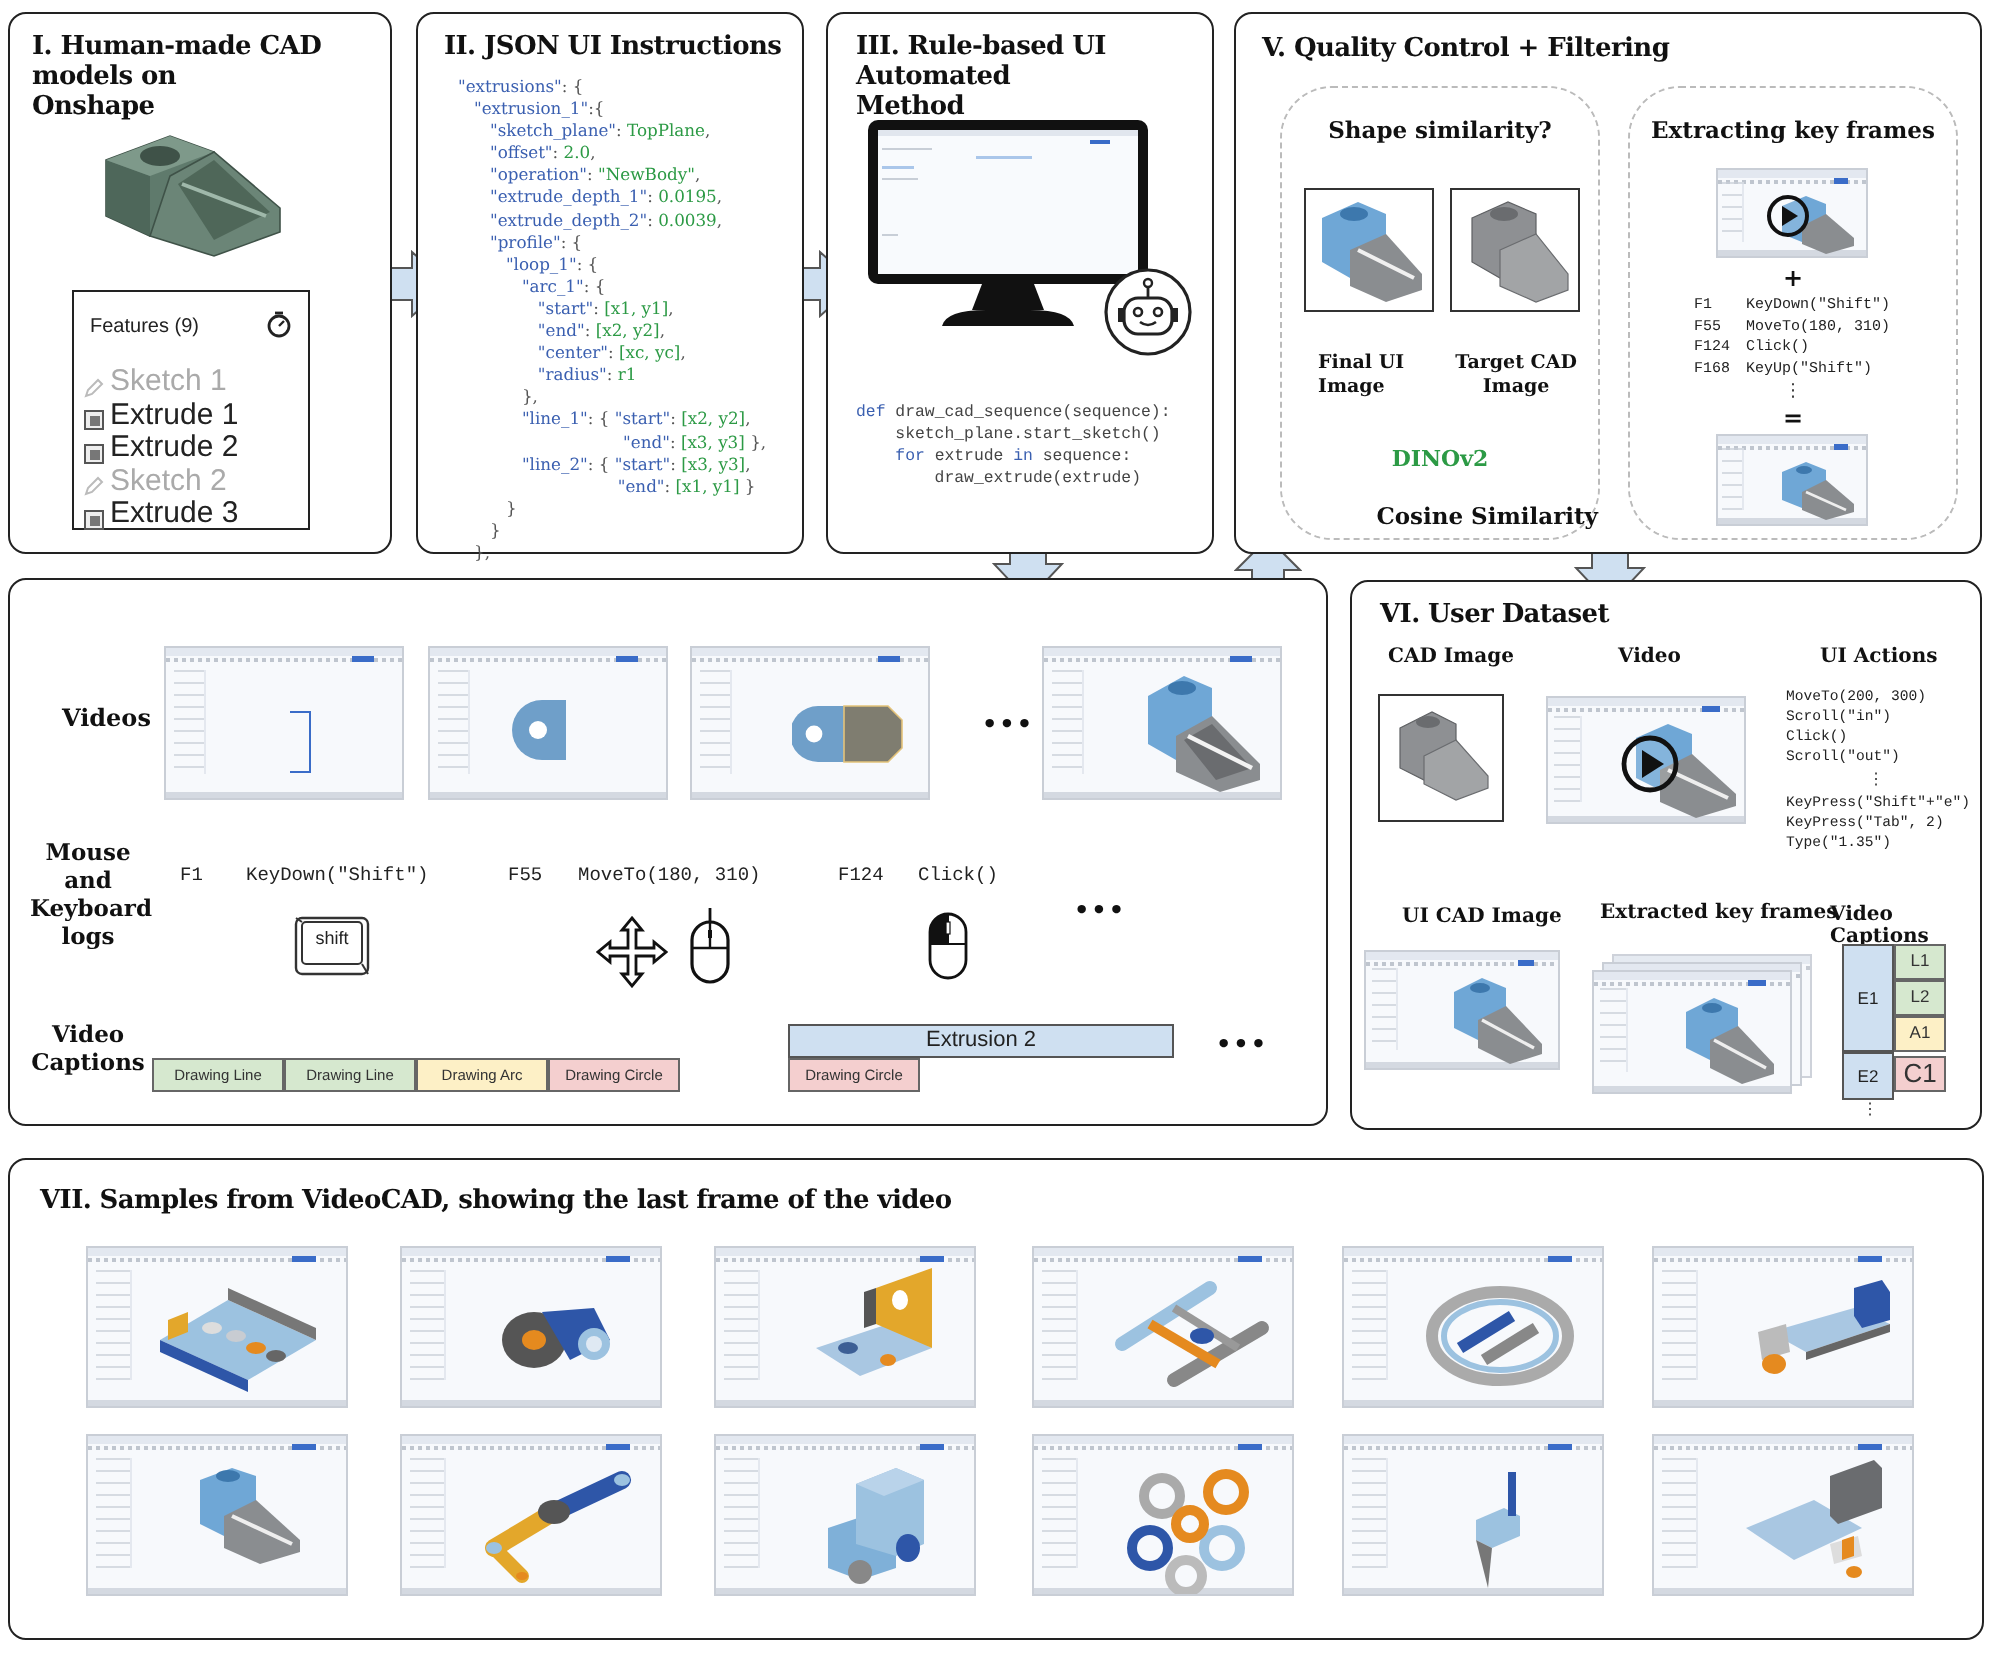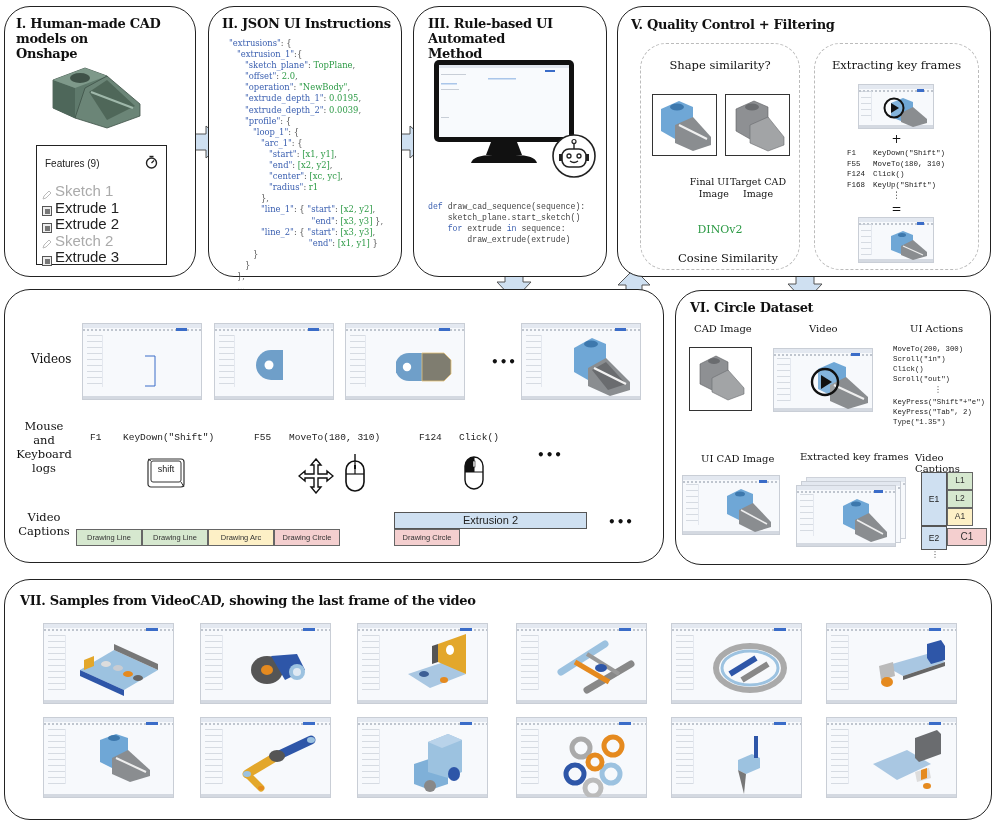--- a/index.html
+++ b/index.html
@@ -1,31 +1,31 @@
 <!DOCTYPE html>
 <html><head>
 <meta charset="utf-8">
 <style>
   * { box-sizing: border-box; margin: 0; padding: 0; }
   html, body { width: 997px; height: 827px; background: #ffffff; overflow: hidden; }
   body { position: relative; font-family: "DejaVu Serif", serif; color: #111; }
 
-  .panel { position: absolute; border: 1.6px solid #222; border-radius: 26px; background: #fff; }
+  .panel { position: absolute; border: 1.6px solid #222; border-radius: 9px; background: #fff; }
   .ptitle { position: absolute; font-family: "DejaVu Serif", serif; font-weight: bold; font-size: 13px; line-height: 15px; color: #111; letter-spacing: -0.3px; }
-  .serif-b { font-family: "DejaVu Serif", serif; font-weight: normal; color: #111; }
+  .serif-b { font-family: "DejaVu Serif", serif; font-weight: bold; color: #111; }
   .mono { font-family: "Liberation Mono", monospace; color: #222; }
   .sans { font-family: "Liberation Sans", sans-serif; }
   .abs { position: absolute; }
 
   
   .arrow { position: absolute; }
 
   
   #p1 { left: 4px; top: 6px; width: 192px; height: 271px; }
-  .features { position: absolute; left: 31px; top: 138px; width: 131px; height: 120px; border: 1.5px solid #222; background: #fff; text-decoration: underline; }
+  .features { position: absolute; left: 31px; top: 138px; width: 119px; height: 120px; border: 1.5px solid #222; background: #fff; text-decoration: underline; }
   .feat-head { position: absolute; left: 8px; top: 12px; font-family: "Liberation Sans", sans-serif; font-size: 10px; color: #222; }
   .feat-timer { position: absolute; right: 8px; top: 9px; width: 13px; height: 14px; }
   .feat-item { position: absolute; left: 5px; font-family: "Liberation Sans", sans-serif; font-size: 15px; display: flex; align-items: center; gap: 3px; }
   .feat-item.dim { color: #aaa; }
   .feat-item.on { color: #222; }
   .ficon { width: 10px; height: 10px; display: inline-block; }
 
   
   #p2 { left: 208px; top: 6px; width: 194px; height: 271px; }
   .json { position: absolute; left: 20px; top: 31px; font-family: "DejaVu Serif", serif; font-size: 8.4px; line-height: 11.1px; white-space: pre; }
@@ -191,30 +191,30 @@
           <line x1="26" y1="30" x2="54" y2="44" stroke="#f0f0f0" stroke-width="2"></line>
         </svg>
     </div>
     <div class="abs" style="left:84px;top:50px;width:65px;height:62px;border:1px solid #333;background:#fff">
       <svg width="63" height="60" viewBox="0 0 63 60">
           <polygon points="10,14 28,6 42,12 42,34 24,44 10,36" fill="#8e9093" stroke="#5e6063" stroke-width=".6"></polygon>
           <ellipse cx="26" cy="12" rx="7" ry="3.5" fill="#6a6c6f"></ellipse>
           <polygon points="24,30 42,22 58,42 58,50 42,56 24,48" fill="#a2a4a6" stroke="#6a6c6f" stroke-width=".6"></polygon>
         </svg>
     </div>
-    <div class="serif-b abs" style="left:28px;top:132px;width:60px;text-align:right;font-size:9.5px;line-height:12px">
+    <div class="serif-b abs" style="left:18px;top:132px;width:60px;text-align:left;font-size:9.5px;line-height:12px">
         <div>Final UI</div>
         <div>Image</div>
       </div>
     <div class="serif-b abs" style="left:82px;top:132px;width:70px;text-align:center;font-size:9.5px;line-height:12px">
         <div>Target CAD</div>
         <div>Image</div>
       </div>
     <div class="serif-b abs" style="left:0;right:0;top:179px;text-align:center;font-size:11px;color:#2c9a45">DINOv2</div>
-    <div class="serif-b abs" style="left:16px;right:0;top:207px;text-align:center;font-size:11.5px">Cosine Similarity</div>
+    <div class="serif-b abs" style="left:16px;right:0;top:207px;text-align:right;font-size:11.5px">Cosine Similarity</div>
   </div>
   <div class="dash" style="left:196px;top:36px;width:165px;height:227px">
     <div class="serif-b abs" style="left:0;right:0;top:14px;text-align:center;font-size:11.5px">Extracting key frames</div>
     <div class="shot" style="left:43px;top:40px;width:76px;height:45px">
       <div class="bar1"></div>
         <div class="bar2"></div>
         <div class="blue"></div>
         <div class="side"></div>
         <div class="foot"></div>
       <svg class="abs" style="left:24px;top:10px" width="46" height="32" viewBox="0 0 46 32">
@@ -351,21 +351,21 @@
   <div class="cap-main" style="left:389px;top:222px;width:193px">Extrusion 2</div>
   <div class="cap-sub green" style="left:71px;top:239px;width:66px">Drawing Line</div>
   <div class="cap-sub green" style="left:137px;top:239px;width:66px">Drawing Line</div>
   <div class="cap-sub yellow" style="left:203px;top:239px;width:66px">Drawing Arc</div>
   <div class="cap-sub red" style="left:269px;top:239px;width:66px">Drawing Circle</div>
   <div class="cap-sub red" style="left:389px;top:239px;width:66px">Drawing Circle</div>
   <div class="dots" style="left:603px;top:225px">•••</div>
 </div>
 
 <div class="panel" id="p6">
-  <div class="ptitle" style="left:14px;top:9px">VI. Circle Dataset</div>
+  <div class="ptitle" style="left:14px;top:9px">VI. User Dataset</div>
   <div class="serif-b abs" style="left:18px;top:32px;font-size:10px">CAD Image</div>
   <div class="abs" style="left:13px;top:56px;width:63px;height:64px;border:1px solid #333;background:#fff">
     <svg width="61" height="62" viewBox="0 0 61 62">
         <polygon points="10,16 26,8 38,14 38,34 22,42 10,36" fill="#8e9093" stroke="#5e6063" stroke-width=".6"></polygon>
         <ellipse cx="24" cy="13" rx="6" ry="3" fill="#6a6c6f"></ellipse>
         <polygon points="22,30 38,22 54,40 54,46 38,52 22,44" fill="#a2a4a6" stroke="#6a6c6f" stroke-width=".6"></polygon>
       </svg>
   </div>
   <div class="serif-b abs" style="left:133px;top:32px;font-size:10px">Video</div>
   <div class="shot" style="left:97px;top:57px;width:100px;height:64px">
@@ -433,21 +433,21 @@
         <polygon points="18,24 32,17 50,36 50,41 34,46 18,38" fill="#8a8d90"></polygon>
         <line x1="20" y1="24" x2="46" y2="38" stroke="#eee" stroke-width="1.6"></line>
       </svg>
   </div>
   <div class="serif-b abs" style="left:239px;top:161px;font-size:10px">Video Captions</div>
   <div class="cap-main" style="left:245px;top:181px;width:26px;height:54px;line-height:52px;font-size:8.5px">E1</div>
   <div class="cap-main" style="left:245px;top:235px;width:26px;height:24px;line-height:22px;font-size:8.5px">E2</div>
   <div class="cap-sub green" style="left:271px;top:181px;width:26px;height:18px;font-size:8.5px">L1</div>
   <div class="cap-sub green" style="left:271px;top:199px;width:26px;height:18px;font-size:8.5px">L2</div>
   <div class="cap-sub yellow" style="left:271px;top:217px;width:26px;height:18px;font-size:8.5px">A1</div>
-  <div class="cap-sub red" style="left:271px;top:237px;width:40px;height:18px;font-size:10px">C1</div>
+  <div class="cap-sub red" style="left:271px;top:237px;width:26px;height:18px;font-size:13px">C1</div>
   <div class="abs" style="left:255px;top:259px;font-size:8px;color:#333">⋮</div>
 </div>
 
 <div class="panel" id="p7">
   <div class="ptitle" style="left:15px;top:13px">VII. Samples from VideoCAD, showing the last frame of the video</div>
   <div id="samples">
       <div class="shot" title="tray with cylinders" style="left: 38px; top: 43px; width: 131px; height: 81px;">
         <div class="bar1"></div>
         <div class="bar2"></div>
         <div class="blue"></div>

